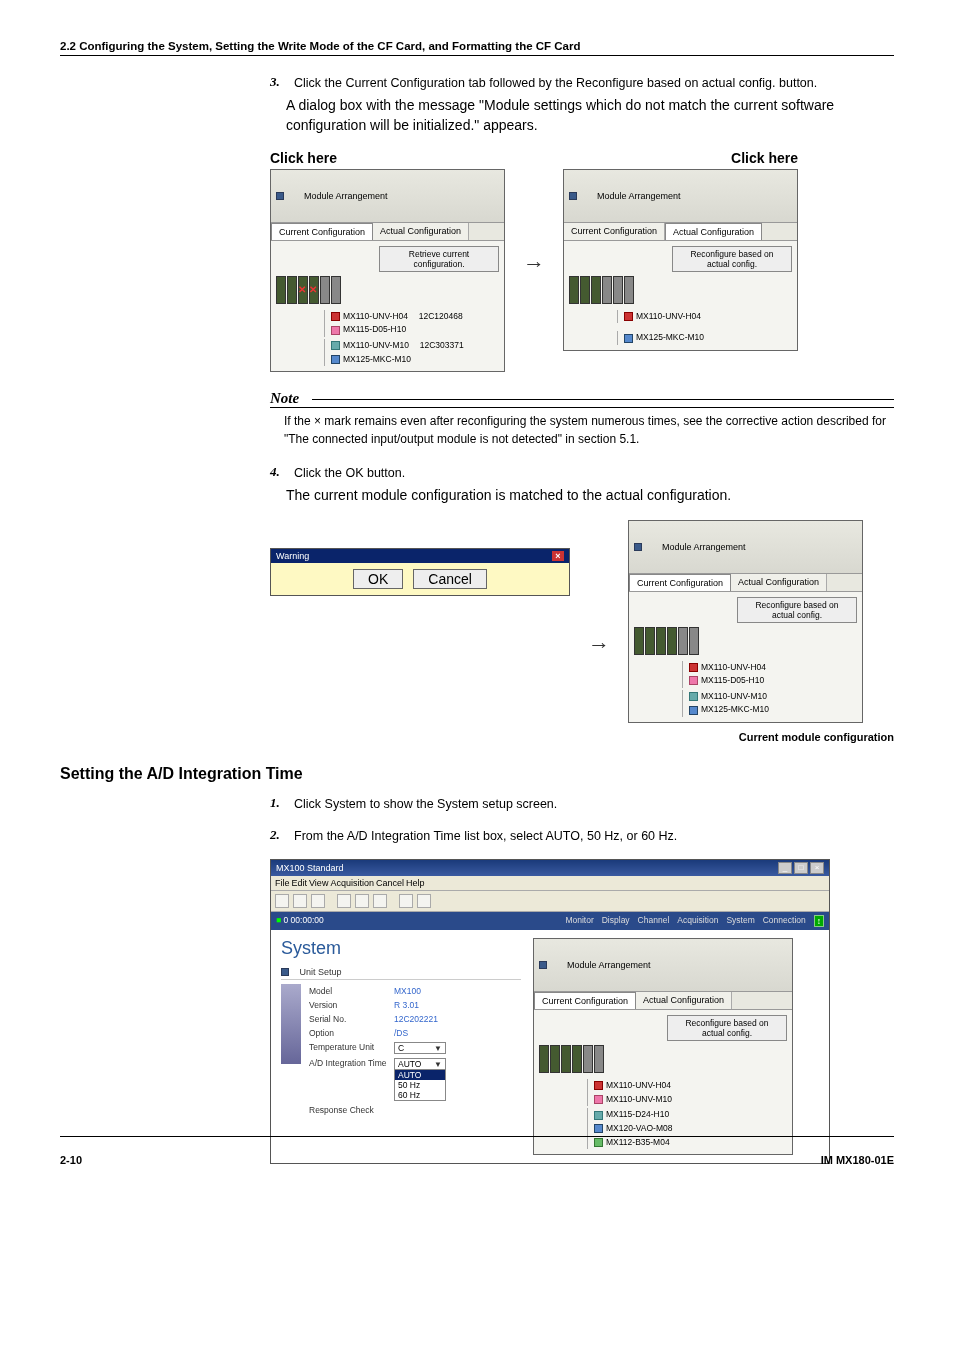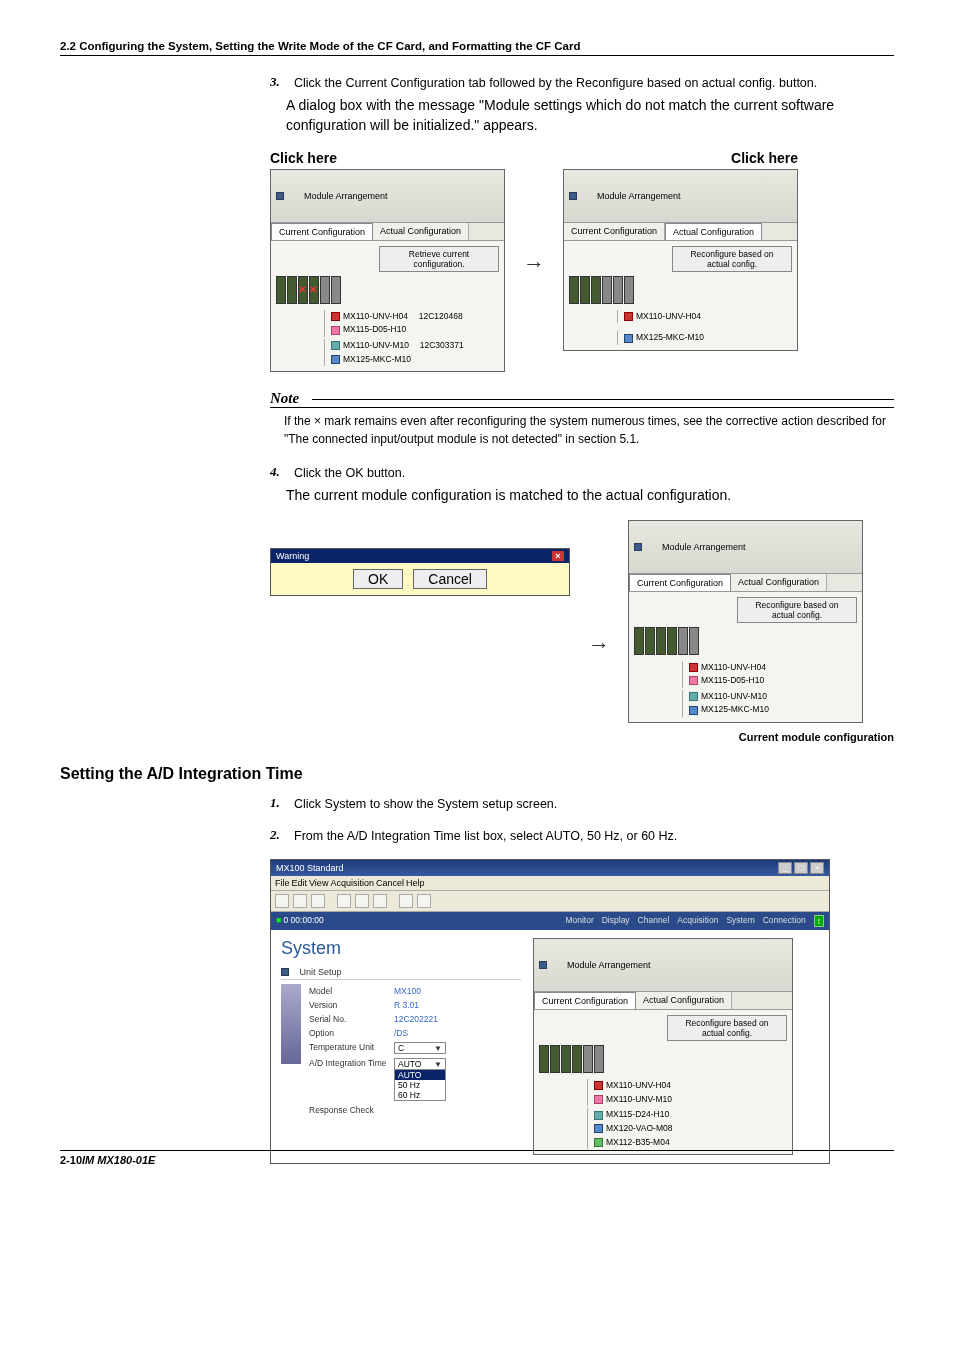--- a/index.html
+++ b/index.html
@@ -134,25 +134,25 @@
   .kv .v{color:#36c;}
   .sel{border:1px solid #888;padding:0 3px;background:#fff;width:52px; display:flex;justify-content:space-between;align-items:center;}
   .sel .arr{font-size:8px;color:#333;}
   .dropdown-open{border:1px solid #888;background:#fff;width:52px;margin-top:-1px;}
   .dropdown-open .opt{padding:0 3px;font-size:8.5px;}
   .dropdown-open .opt.sel-opt{background:#0a246a;color:#fff;}
   .app-right .panel{width:260px;}
 
   .footer{
     position:absolute; bottom:28px; left:60px; right:60px;
-    border-top:1px solid #000; padding-top:3px;
-    display:flex; font-size:11px;
+    border-top:1px solid #000; padding-top:17px;
+    display:flex; justify-content:space-between; font-size:11px;
   }
   .footer .left{font-weight:bold;}
-  .footer .right{font-weight:bold;font-style:italic;}
+  .footer .right{font-weight:bold;}
 
   .flex-col{display:flex;flex-direction:column;}
   .tree-group{border-left:1px solid #aaa;margin-left:8px;padding-left:6px;margin-top:2px;}
 </style>
 </head>
 <body>
 
 <div class="section-header">2.2  Configuring the System, Setting the Write Mode of the CF Card, and Formatting the CF Card</div>
 
 <div class="content-block">

